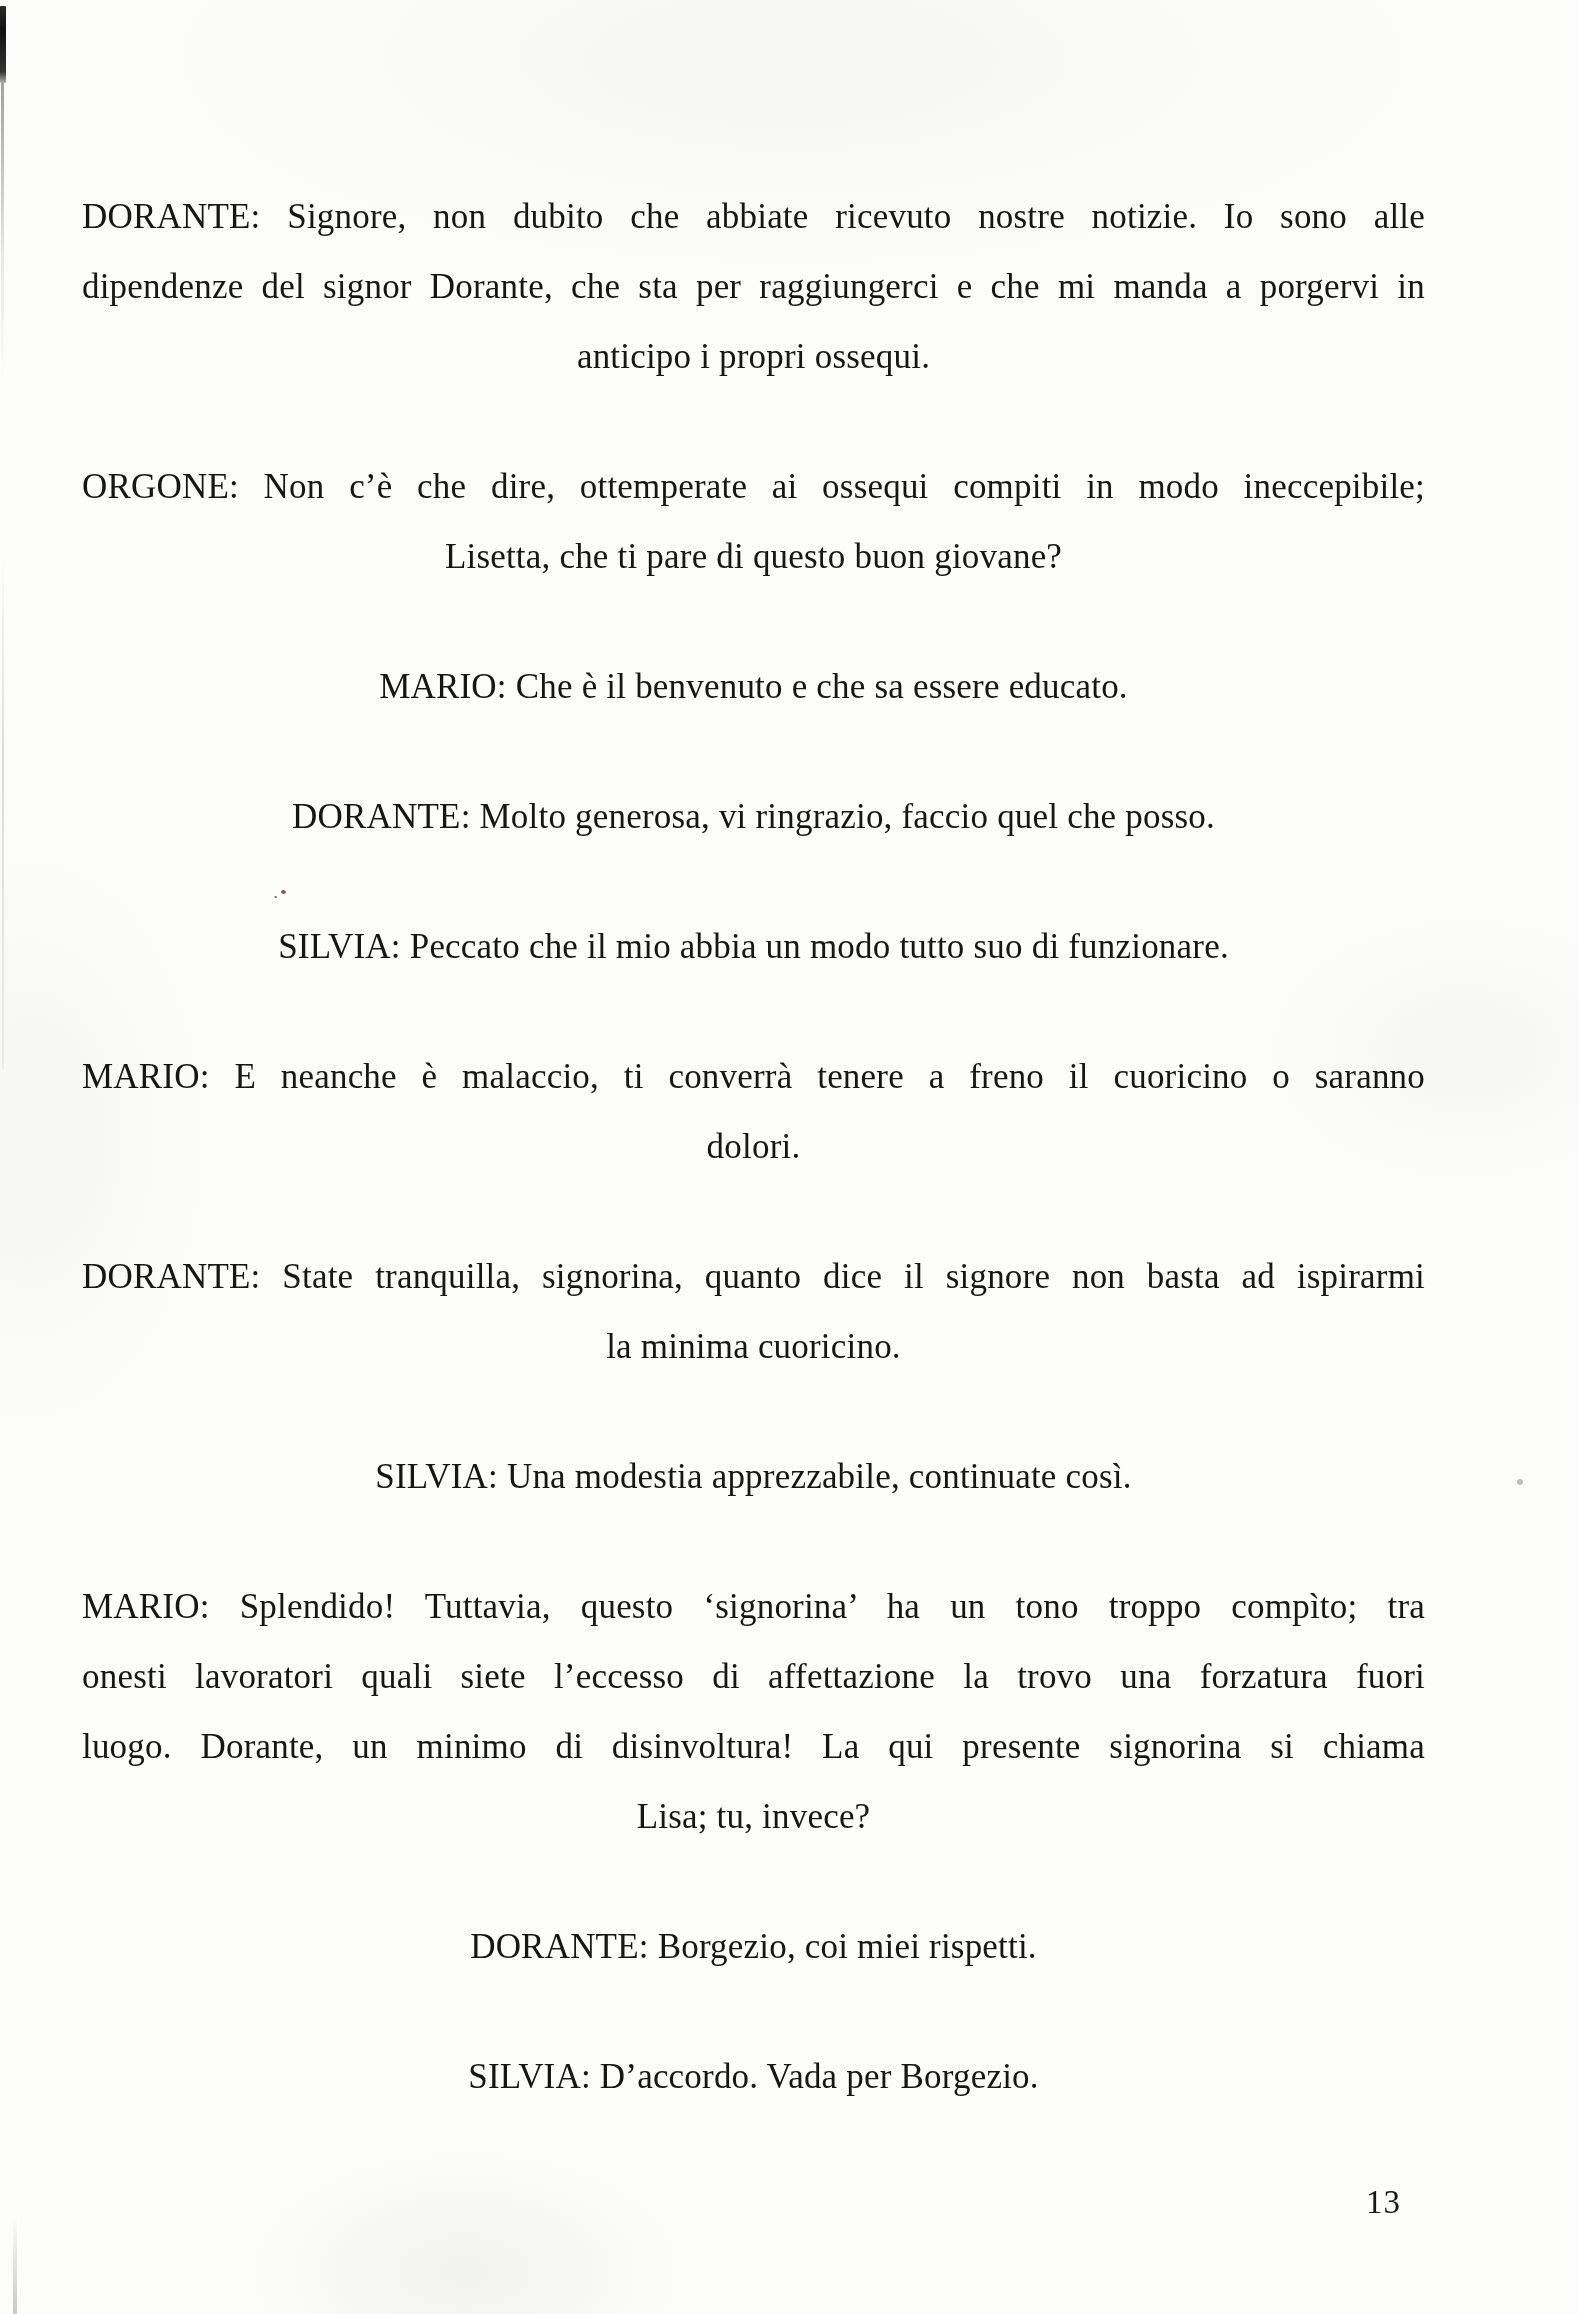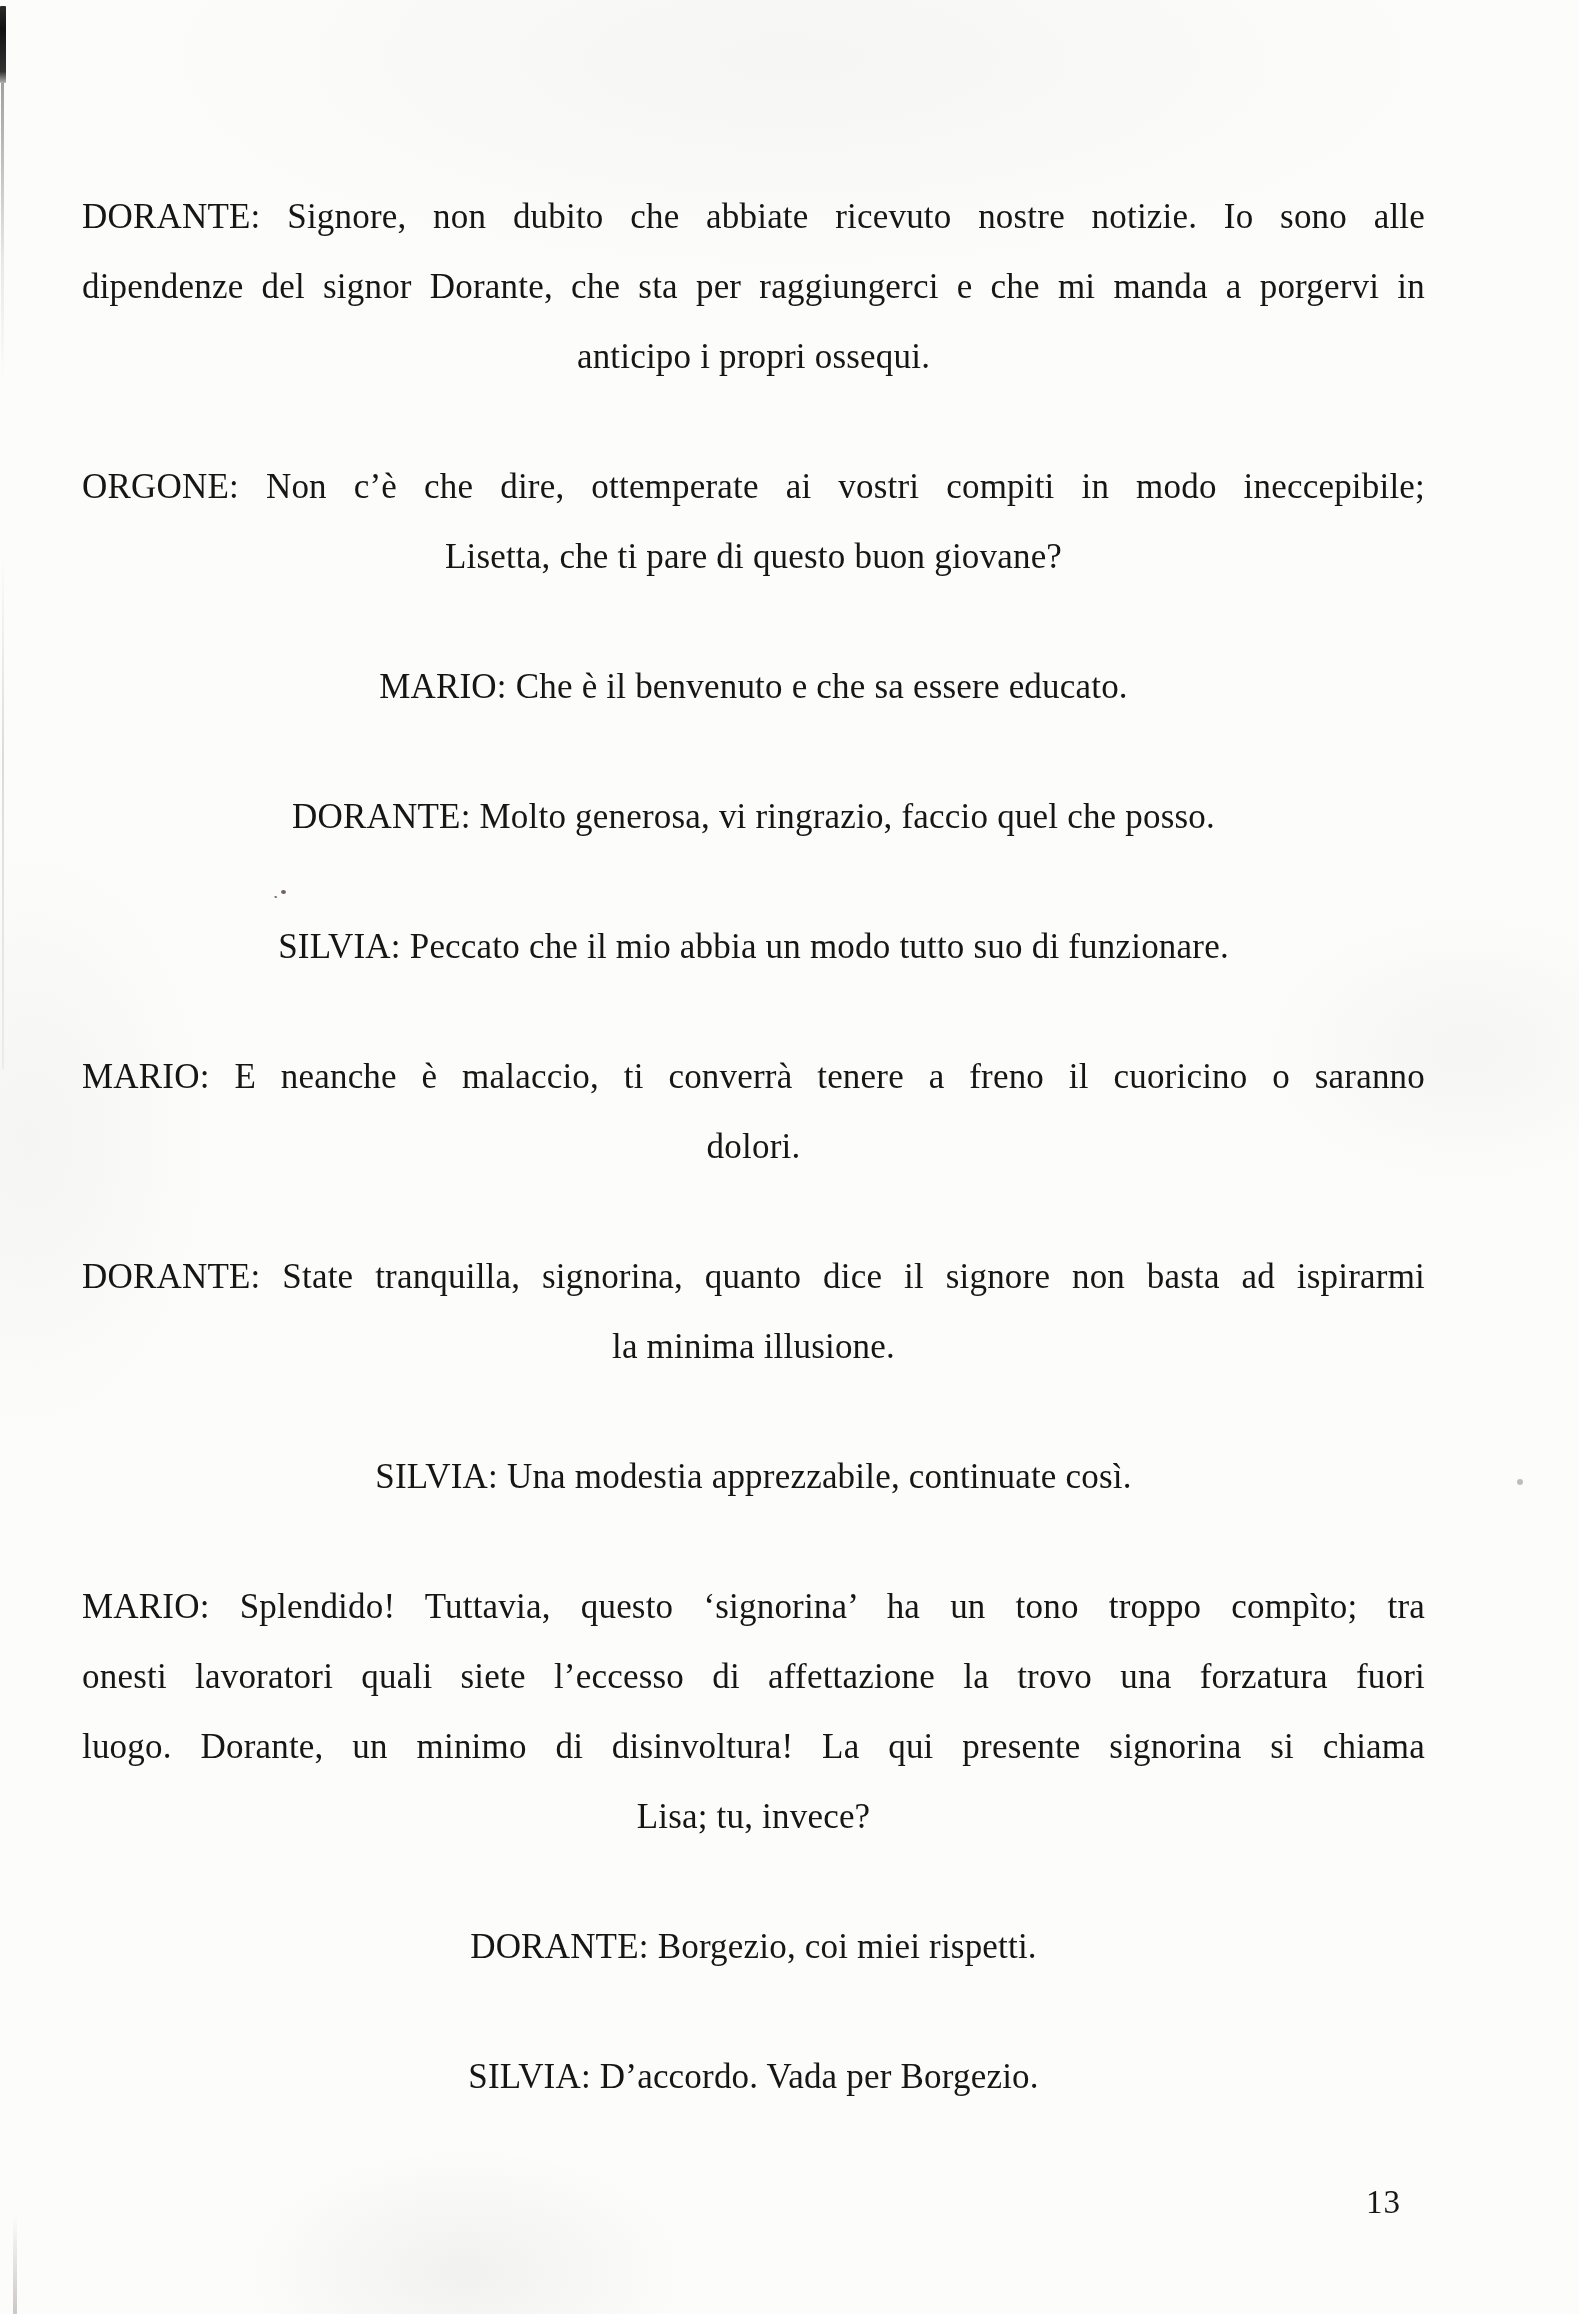--- a/index.html
+++ b/index.html
@@ -109,21 +109,21 @@
 
   <main class="text-column">
 
     <p class="para">
       <span class="line just">DORANTE: Signore, non dubito che abbiate ricevuto nostre notizie. Io sono alle</span>
       <span class="line just">dipendenze del signor Dorante, che sta per raggiungerci e che mi manda a porgervi in</span>
       <span class="line last">anticipo i propri ossequi.</span>
     </p>
 
     <p class="para">
-      <span class="line just">ORGONE: Non c’è che dire, ottemperate ai vostri compiti in modo ineccepibile;</span>
+      <span class="line just">ORGONE: Non c’è che dire, ottemperate ai ossequi compiti in modo ineccepibile;</span>
       <span class="line last">Lisetta, che ti pare di questo buon giovane?</span>
     </p>
 
     <p class="para">
       <span class="line last">MARIO: Che è il benvenuto e che sa essere educato.</span>
     </p>
 
     <p class="para">
       <span class="line last">DORANTE: Molto generosa, vi ringrazio, faccio quel che posso.</span>
     </p>
@@ -132,21 +132,21 @@
       <span class="line last">SILVIA: Peccato che il mio abbia un modo tutto suo di funzionare.</span>
     </p>
 
     <p class="para">
       <span class="line just">MARIO: E neanche è malaccio, ti converrà tenere a freno il cuoricino o saranno</span>
       <span class="line last">dolori.</span>
     </p>
 
     <p class="para">
       <span class="line just">DORANTE: State tranquilla, signorina, quanto dice il signore non basta ad ispirarmi</span>
-      <span class="line last">la minima illusione.</span>
+      <span class="line last">la minima cuoricino.</span>
     </p>
 
     <p class="para">
       <span class="line last">SILVIA: Una modestia apprezzabile, continuate così.</span>
     </p>
 
     <p class="para">
       <span class="line just">MARIO: Splendido! Tuttavia, questo ‘signorina’ ha un tono troppo compìto; tra</span>
       <span class="line just">onesti lavoratori quali siete l’eccesso di affettazione la trovo una forzatura fuori</span>
       <span class="line just">luogo. Dorante, un minimo di disinvoltura! La qui presente signorina si chiama</span>

